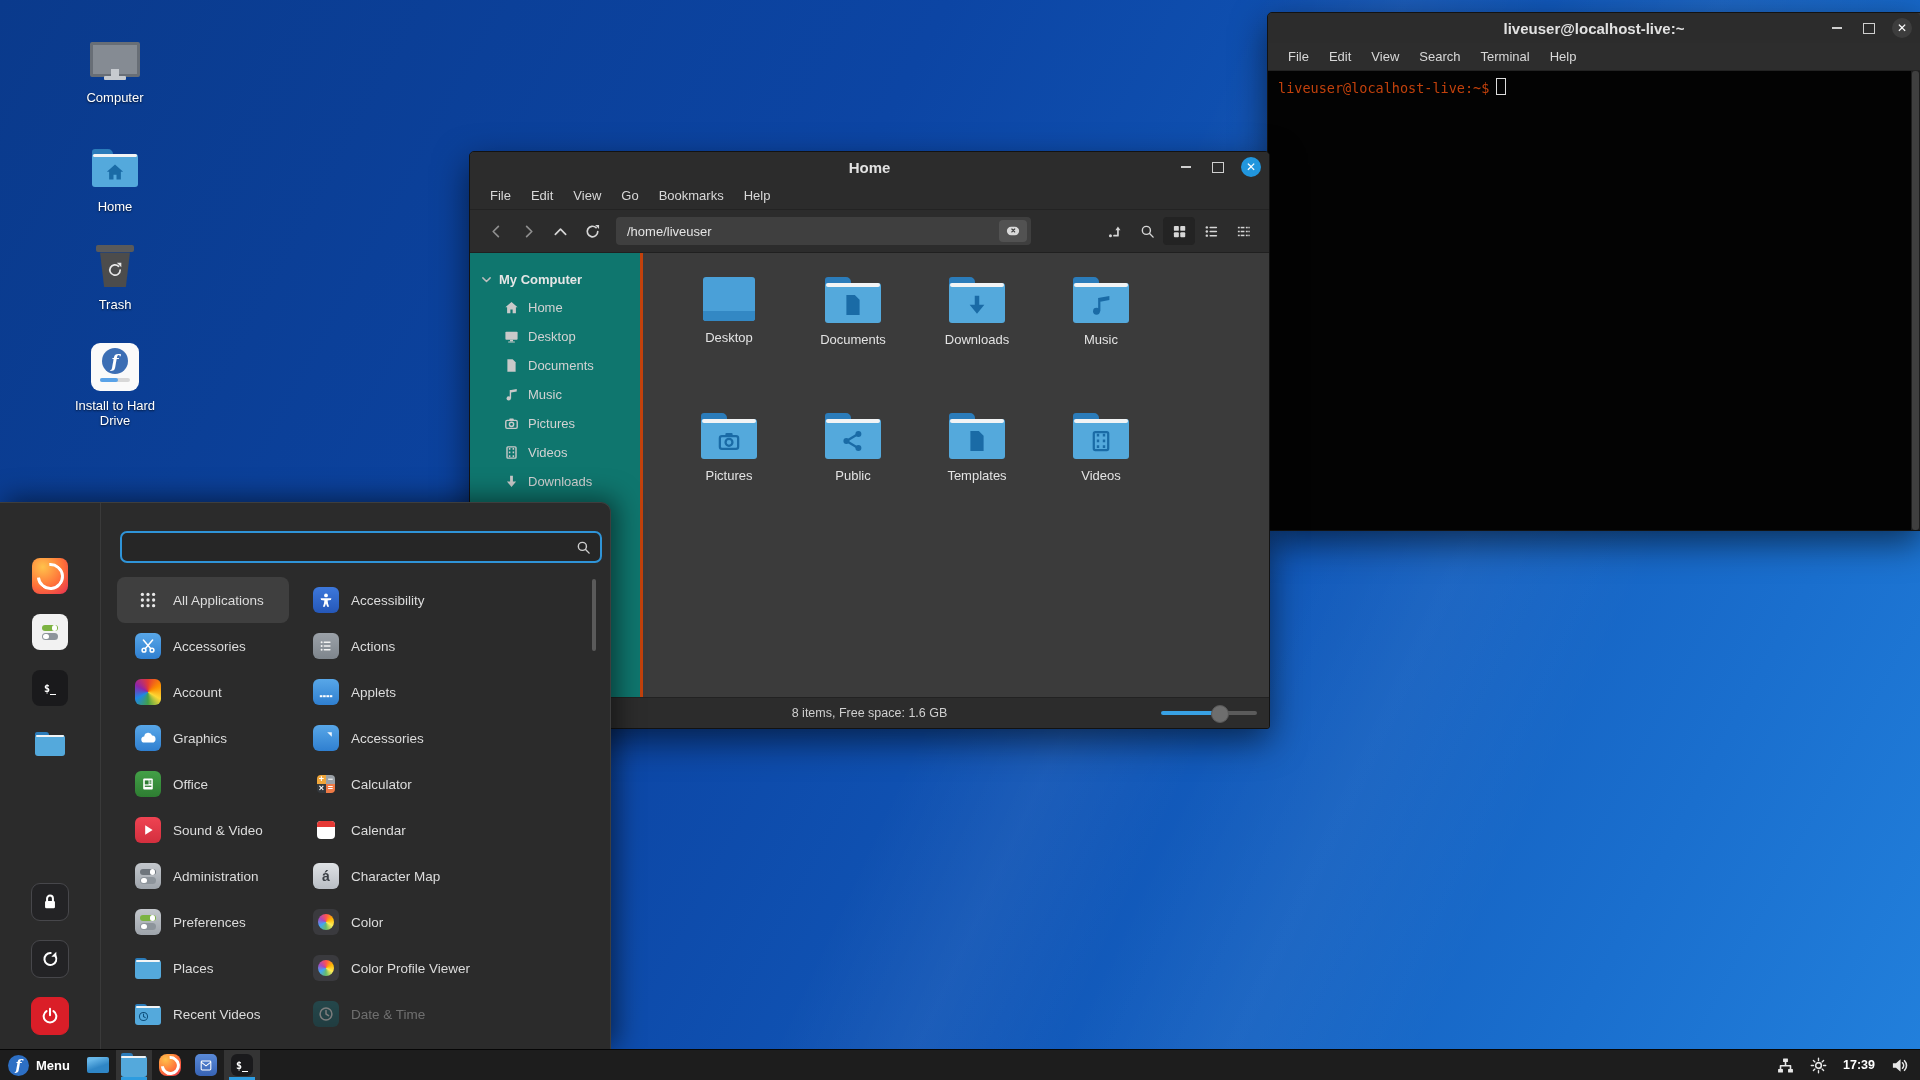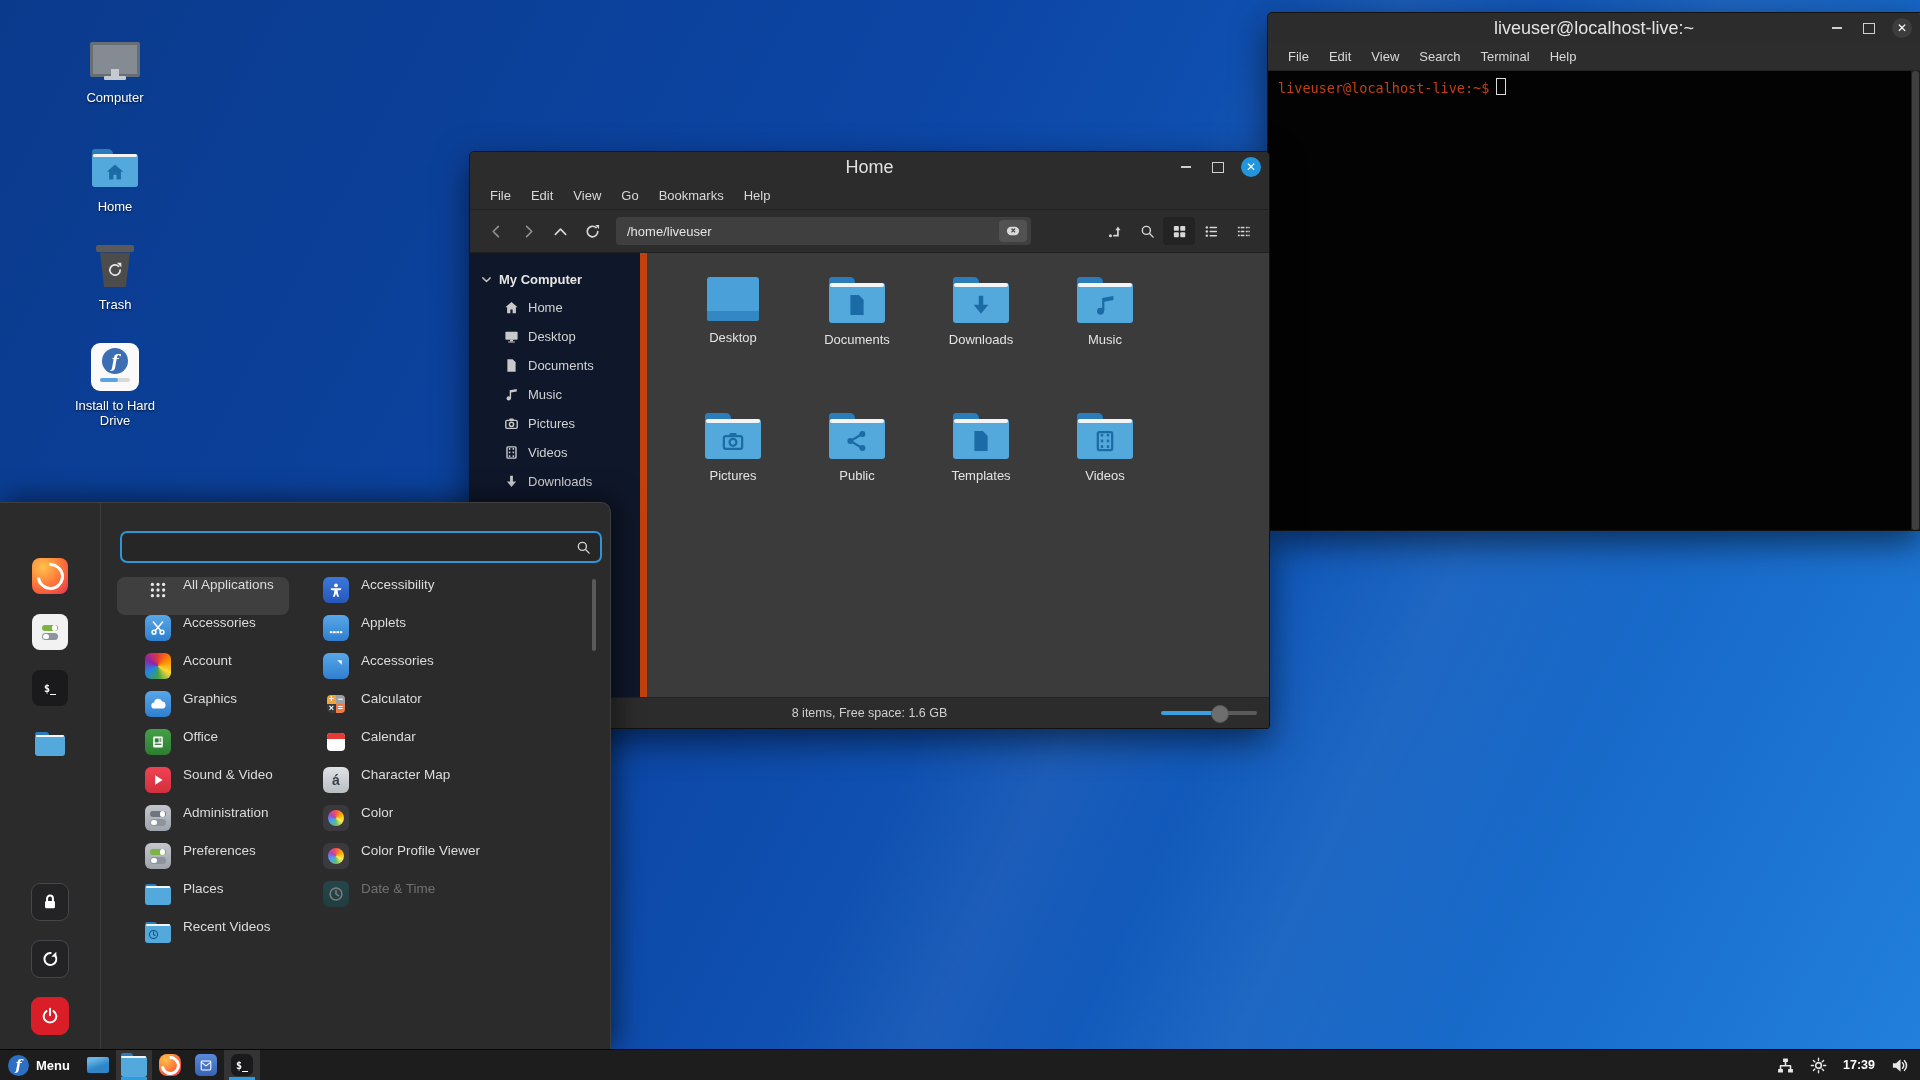--- a/index.html
+++ b/index.html
@@ -34,21 +34,21 @@
   .icon-trash .lid{position:absolute;left:6px;top:4px;width:38px;height:7px;background:#5a5a5a;border-radius:2px}
   .icon-trash .rec{position:absolute;left:50%;top:58%;transform:translate(-50%,-50%);width:18px;height:18px;color:#e8e8e8}
   .icon-install{width:48px;height:48px;background:#fafafa;border-radius:9px;position:relative}
   .icon-install .fcir{position:absolute;left:50%;top:38%;transform:translate(-50%,-50%);width:26px;height:26px;border-radius:50%;background:#3c6eb4;color:#fff;font-weight:bold;font-style:italic;font-family:"DejaVu Serif",serif;font-size:17px;display:flex;align-items:center;justify-content:center}
   .icon-install .track{position:absolute;left:9px;right:9px;bottom:9px;height:4px;background:#d8d8d8;border-radius:2px}
   .icon-install .fill{position:absolute;left:9px;bottom:9px;height:4px;width:18px;background:#5aa3e8;border-radius:2px}
 
   
   .window{position:absolute;background:#383838;border:1px solid #121212;border-radius:5px 5px 3px 3px;box-shadow:0 12px 34px rgba(0,0,0,.55);display:flex;flex-direction:column}
   .titlebar{height:30px;background:#2c2c2c;border-radius:4px 4px 0 0;display:flex;align-items:center;position:relative;flex:0 0 auto}
-  .title{position:absolute;left:0;right:0;text-align:center;font-weight:normal;font-size:18px;color:#e2e2e2}
+  .title{position:absolute;left:0;right:0;text-align:center;font-weight:bold;font-size:15px;color:#e2e2e2}
   .wcontrols{position:absolute;right:8px;display:flex;align-items:center;gap:14px}
   .wbtn{width:18px;height:18px;display:flex;align-items:center;justify-content:center;color:#cfcfcf;font-size:12px}
   .wbtn .ming{width:10px;height:2px;background:#cfcfcf}
   .wbtn .maxg{width:10px;height:9px;border:1.5px solid #cfcfcf}
   .closec{width:20px;height:20px;border-radius:50%;display:flex;align-items:center;justify-content:center;color:#fff;font-size:12px;font-weight:bold}
   .closec.blue{background:#2196dd}
   .closec.dark{background:#3d3d3d}
   .menubar{height:27px;background:#2c2c2c;display:flex;align-items:center;padding-left:10px;border-bottom:1px solid #232323;flex:0 0 auto}
   .mitem{font-size:13px;color:#d8d8d8;padding:0 10px;line-height:27px}
 
@@ -58,21 +58,21 @@
   .tbtn{width:32px;height:28px;display:flex;align-items:center;justify-content:center;color:#d6d6d6;border-radius:4px}
   .tbtn.dim{color:#8f8f8f}
   .tbtn .ic{width:15px;height:15px}
   .tbtn.viewsel{background:#232323}
   .pathbar{width:400px;height:28px;background:#3f3f3f;border-radius:4px;margin-left:8px;display:flex;align-items:center;padding:0 4px 0 11px;font-size:13px;color:#e4e4e4;position:relative}
   .pathtext{flex:1}
   .clearbtn{width:28px;height:22px;background:#525252;border-radius:4px;display:flex;align-items:center;justify-content:center}
   .clearbtn .ic{width:14px;height:14px;color:#d9d9d9}
   .tspacer{flex:1}
   .fmbody{flex:1;display:flex;min-height:0}
-  .fmside{width:170px;background:#0f172a;border-right:7px solid #c2410c;padding-top:12px;flex:0 0 auto}
+  .fmside{width:170px;background:#0f766e;border-right:3px solid #c2410c;padding-top:12px;flex:0 0 auto}
   .sideheader{display:flex;align-items:center;gap:6px;padding-left:10px;height:28px;color:#e6e6e6;font-weight:bold;font-size:13px}
   .sideheader .ic{width:13px;height:13px;color:#bdbdbd}
   .siderow{display:flex;align-items:center;gap:9px;padding-left:34px;height:29px;color:#d2d2d2;font-size:13px}
   .siderow .ic{width:15px;height:15px;color:#c9c9c9}
   .fmview{flex:1;background:#3b3b3b;position:relative;padding:16px 6px 0 24px;display:flex;flex-wrap:wrap;align-content:flex-start}
   .fcell{width:124px;height:128px;display:flex;flex-direction:column;align-items:center;padding-top:8px}
   .fcell .flabel{font-size:13px;color:#e3e3e3;margin-top:9px}
   .desksq{width:52px;height:44px;background:#4aa0d8;border-radius:3px;position:relative;overflow:hidden}
   .desksq::after{content:'';position:absolute;left:0;right:0;bottom:0;height:10px;background:#3388c4}
   .statusbar{height:30px;background:#2c2c2c;border-top:1px solid #222;border-radius:0 0 3px 3px;display:flex;align-items:center;justify-content:center;position:relative;flex:0 0 auto}
@@ -98,21 +98,21 @@
   .sessiongrp{margin-top:auto;display:flex;flex-direction:column;align-items:center}
   .sessbtn{width:36px;height:36px;border-radius:9px;background:#232325;border:1px solid #47474b;margin-top:19px;display:flex;align-items:center;justify-content:center;color:#fff}
   .sessbtn .ic{width:18px;height:18px}
   .sessbtn.red{background:#da1e28;border-color:#da1e28}
   .menumain{flex:1;position:relative}
   .searchbox{position:absolute;left:19px;top:28px;width:478px;height:28px;background:#262626;border:2px solid #2f94d8;border-radius:7px;display:flex;align-items:center}
   .searchbox input{flex:1;background:transparent;border:none;outline:none;color:#e8e8e8;font-size:13px;padding:0 10px;font-family:inherit}
   .searchbox .ic{width:15px;height:15px;color:#cfcfcf;margin-right:9px}
   .catcol{position:absolute;left:16px;top:74px;width:172px}
   .appcol{position:absolute;left:194px;top:74px;width:392px}
-  .mrow{height:38px;display:flex;align-items:flex-start;gap:12px;padding-left:28px;border-radius:8px;color:#dcdcdc;font-size:13.5px}
+  .mrow{height:46px;display:flex;align-items:center;gap:12px;padding-left:18px;border-radius:8px;color:#dcdcdc;font-size:13.5px}
   .mrow.selected{background:#3f3f3f}
   .mrow.faded{opacity:.38}
   .appscroll{position:absolute;right:14px;top:76px;width:4px;height:72px;background:#5a5a5a;border-radius:2px}
 
   
   .ai{width:26px;height:26px;border-radius:6px;position:relative;display:flex;align-items:center;justify-content:center;flex:0 0 auto}
   .ai .ic{width:16px;height:16px;color:#fff}
   .ai.noback .ic{width:18px;height:18px;color:#e8e8e8}
   .ai.blue{background:linear-gradient(#58a7e8,#2f7fd0)}
   .ai.rainbow{background:conic-gradient(#e53935,#fb8c00,#fdd835,#43a047,#1e88e5,#8e24aa,#e53935);}
@@ -739,20 +739,37 @@
             <span class="ic">
               <svg viewBox="0 0 16 16">
                 <circle cx="8" cy="3.4" r="1.9"></circle>
                 <path d="M2.6 6.2h10.8l-.5 1.7-3.3.5.5 3.4 1 3h-1.9L8 11.6 6.8 14.8H4.9l1-3 .5-3.4-3.3-.5z"></path>
               </svg>
             </span>
           </span>
           <span>Accessibility</span>
         </div>
         <div class="mrow">
+          <span class="ai" style="background: linear-gradient(rgb(155, 161, 168), rgb(126, 133, 140));">
+            <span class="ic">
+              <svg viewBox="0 0 16 16">
+                <g fill="#f2f2f2">
+                  <circle cx="3.6" cy="4.2" r="1"></circle>
+                  <rect x="5.6" y="3.5" width="7" height="1.4" rx=".7"></rect>
+                  <circle cx="3.6" cy="8" r="1"></circle>
+                  <rect x="5.6" y="7.3" width="7" height="1.4" rx=".7"></rect>
+                  <circle cx="3.6" cy="11.8" r="1"></circle>
+                  <rect x="5.6" y="11.1" width="7" height="1.4" rx=".7"></rect>
+                </g>
+              </svg>
+            </span>
+          </span>
+          <span>Actions</span>
+        </div>
+        <div class="mrow">
           <span class="ai blue">
             <span class="ic">
               <svg viewBox="0 0 16 16">
                 <g fill="#fff">
                   <rect x="1.8" y="11.2" width="2.6" height="2"></rect>
                   <rect x="5.1" y="11.2" width="2.6" height="2"></rect>
                   <rect x="8.4" y="11.2" width="2.6" height="2"></rect>
                   <rect x="11.7" y="11.2" width="2.6" height="2"></rect>
                 </g>
               </svg>

